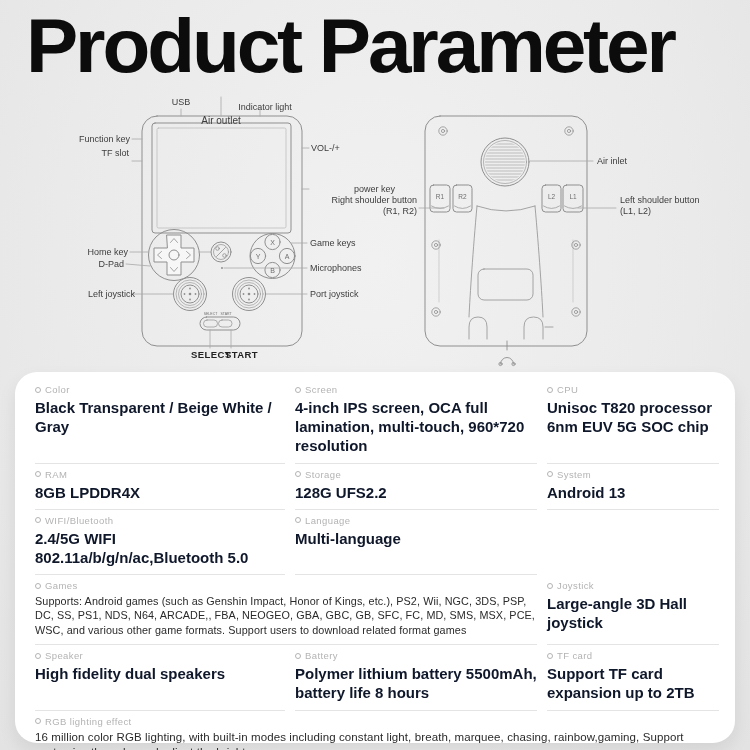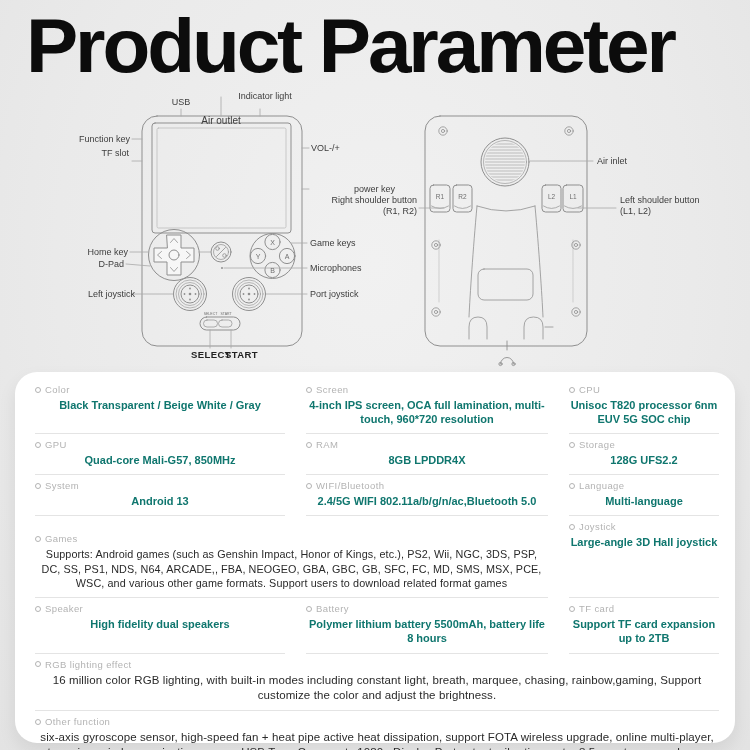--- a/index.html
+++ b/index.html
@@ -25,37 +25,36 @@
   .callout.big{font-size:10px;}
   .callout.strong{font-weight:700;letter-spacing:.4px;font-size:9.5px;color:#222;}
   
   .spec-card{
     position:absolute;left:15px;top:372px;width:720px;height:371px;
     background:#ffffff;border-radius:22px;box-sizing:border-box;
     box-shadow:0 8px 18px rgba(0,0,0,.08);
     padding:7px 16px 4px 20px;
     display:grid;
     grid-template-columns:250px 242px 1fr;
-    column-gap:21px;
+    column-gap:10px;
     align-content:start;
-    text-align:center;
   }
   .cell{border-bottom:1px solid #e4e4e4;padding:5px 0 7px 0;box-sizing:border-box;}
-  .cell.span2{grid-column:1 / 3;margin-top:12px;}
+  .cell.span2{grid-column:1 / 3;}
   .cell.span3{grid-column:1 / 4;}
   .cell.last{border-bottom:none;}
   .lab{
     display:flex;align-items:center;gap:4px;
     font-size:9.5px;color:#b3b3b3;letter-spacing:.4px;margin-bottom:3px;
   }
   .ring{
     width:4px;height:4px;border:1px solid #b3b3b3;border-radius:50%;
     display:inline-block;flex:0 0 auto;
   }
-  .val{font-size:11px;font-weight:700;color:#0f766e;line-height:1.28;}
+  .val{font-size:15px;font-weight:700;color:#0f172a;line-height:1.28;}
   .val.para{font-size:10.8px;font-weight:400;color:#2a2a2a;line-height:1.33;letter-spacing:.1px;}
 </style>
 </head>
 <body>
 
 <div class="stage">
 
   <h1 class="page-title">Product Parameter</h1>
 
   <div class="diagram">
@@ -222,21 +221,21 @@
         <text x="226" y="315" font-size="3.5">START</text>
         <text x="440" y="199" font-size="6.5">R1</text>
         <text x="462.5" y="199" font-size="6.5">R2</text>
         <text x="551.5" y="199" font-size="6.5">L2</text>
         <text x="573" y="199" font-size="6.5">L1</text>
       </g>
     </svg>
 
     <div class="callout center big" style="left:183px;top:3px;width:76px;margin-top:32px;">Air outlet</div>
     <div class="callout center" style="left:166px;top:17px;width:30px;text-align:center;">USB</div>
-    <div class="callout center" style="left:225px;top:11px;width:80px;">Indicator light</div>
+    <div class="callout center" style="left:225px;top:22px;width:80px;">Indicator light</div>
     <div class="callout right" style="left:72px;top:54px;width:58px;">Function key</div>
     <div class="callout right" style="left:72px;top:68px;width:57px;">TF slot</div>
     <div class="callout" style="left:311px;top:63px;">VOL-/+</div>
     <div class="callout" style="left:311px;top:104px;padding-left:43px;">power key</div>
     <div class="callout right" style="left:70px;top:167px;width:58px;">Home key</div>
     <div class="callout right" style="left:66px;top:179px;width:58px;">D-Pad</div>
     <div class="callout right" style="left:64px;top:209px;width:71px;">Left joystick</div>
     <div class="callout" style="left:310px;top:158px;">Game keys</div>
     <div class="callout" style="left:310px;top:183px;">Microphones</div>
     <div class="callout" style="left:310px;top:209px;">Port joystick</div>
@@ -273,27 +272,20 @@
       <div class="lab">
           <span class="ring"></span>
           <span>CPU</span>
         </div>
       <div class="val">Unisoc T820 processor 6nm EUV 5G SOC chip</div>
     </div>
 
     <div class="cell">
       <div class="lab">
           <span class="ring"></span>
-          <span>GPU</span>
-        </div>
-      <div class="val">Quad-core Mali-G57, 850MHz</div>
-    </div>
-    <div class="cell">
-      <div class="lab">
-          <span class="ring"></span>
           <span>RAM</span>
         </div>
       <div class="val">8GB LPDDR4X</div>
     </div>
     <div class="cell">
       <div class="lab">
           <span class="ring"></span>
           <span>Storage</span>
         </div>
       <div class="val">128G UFS2.2</div>

